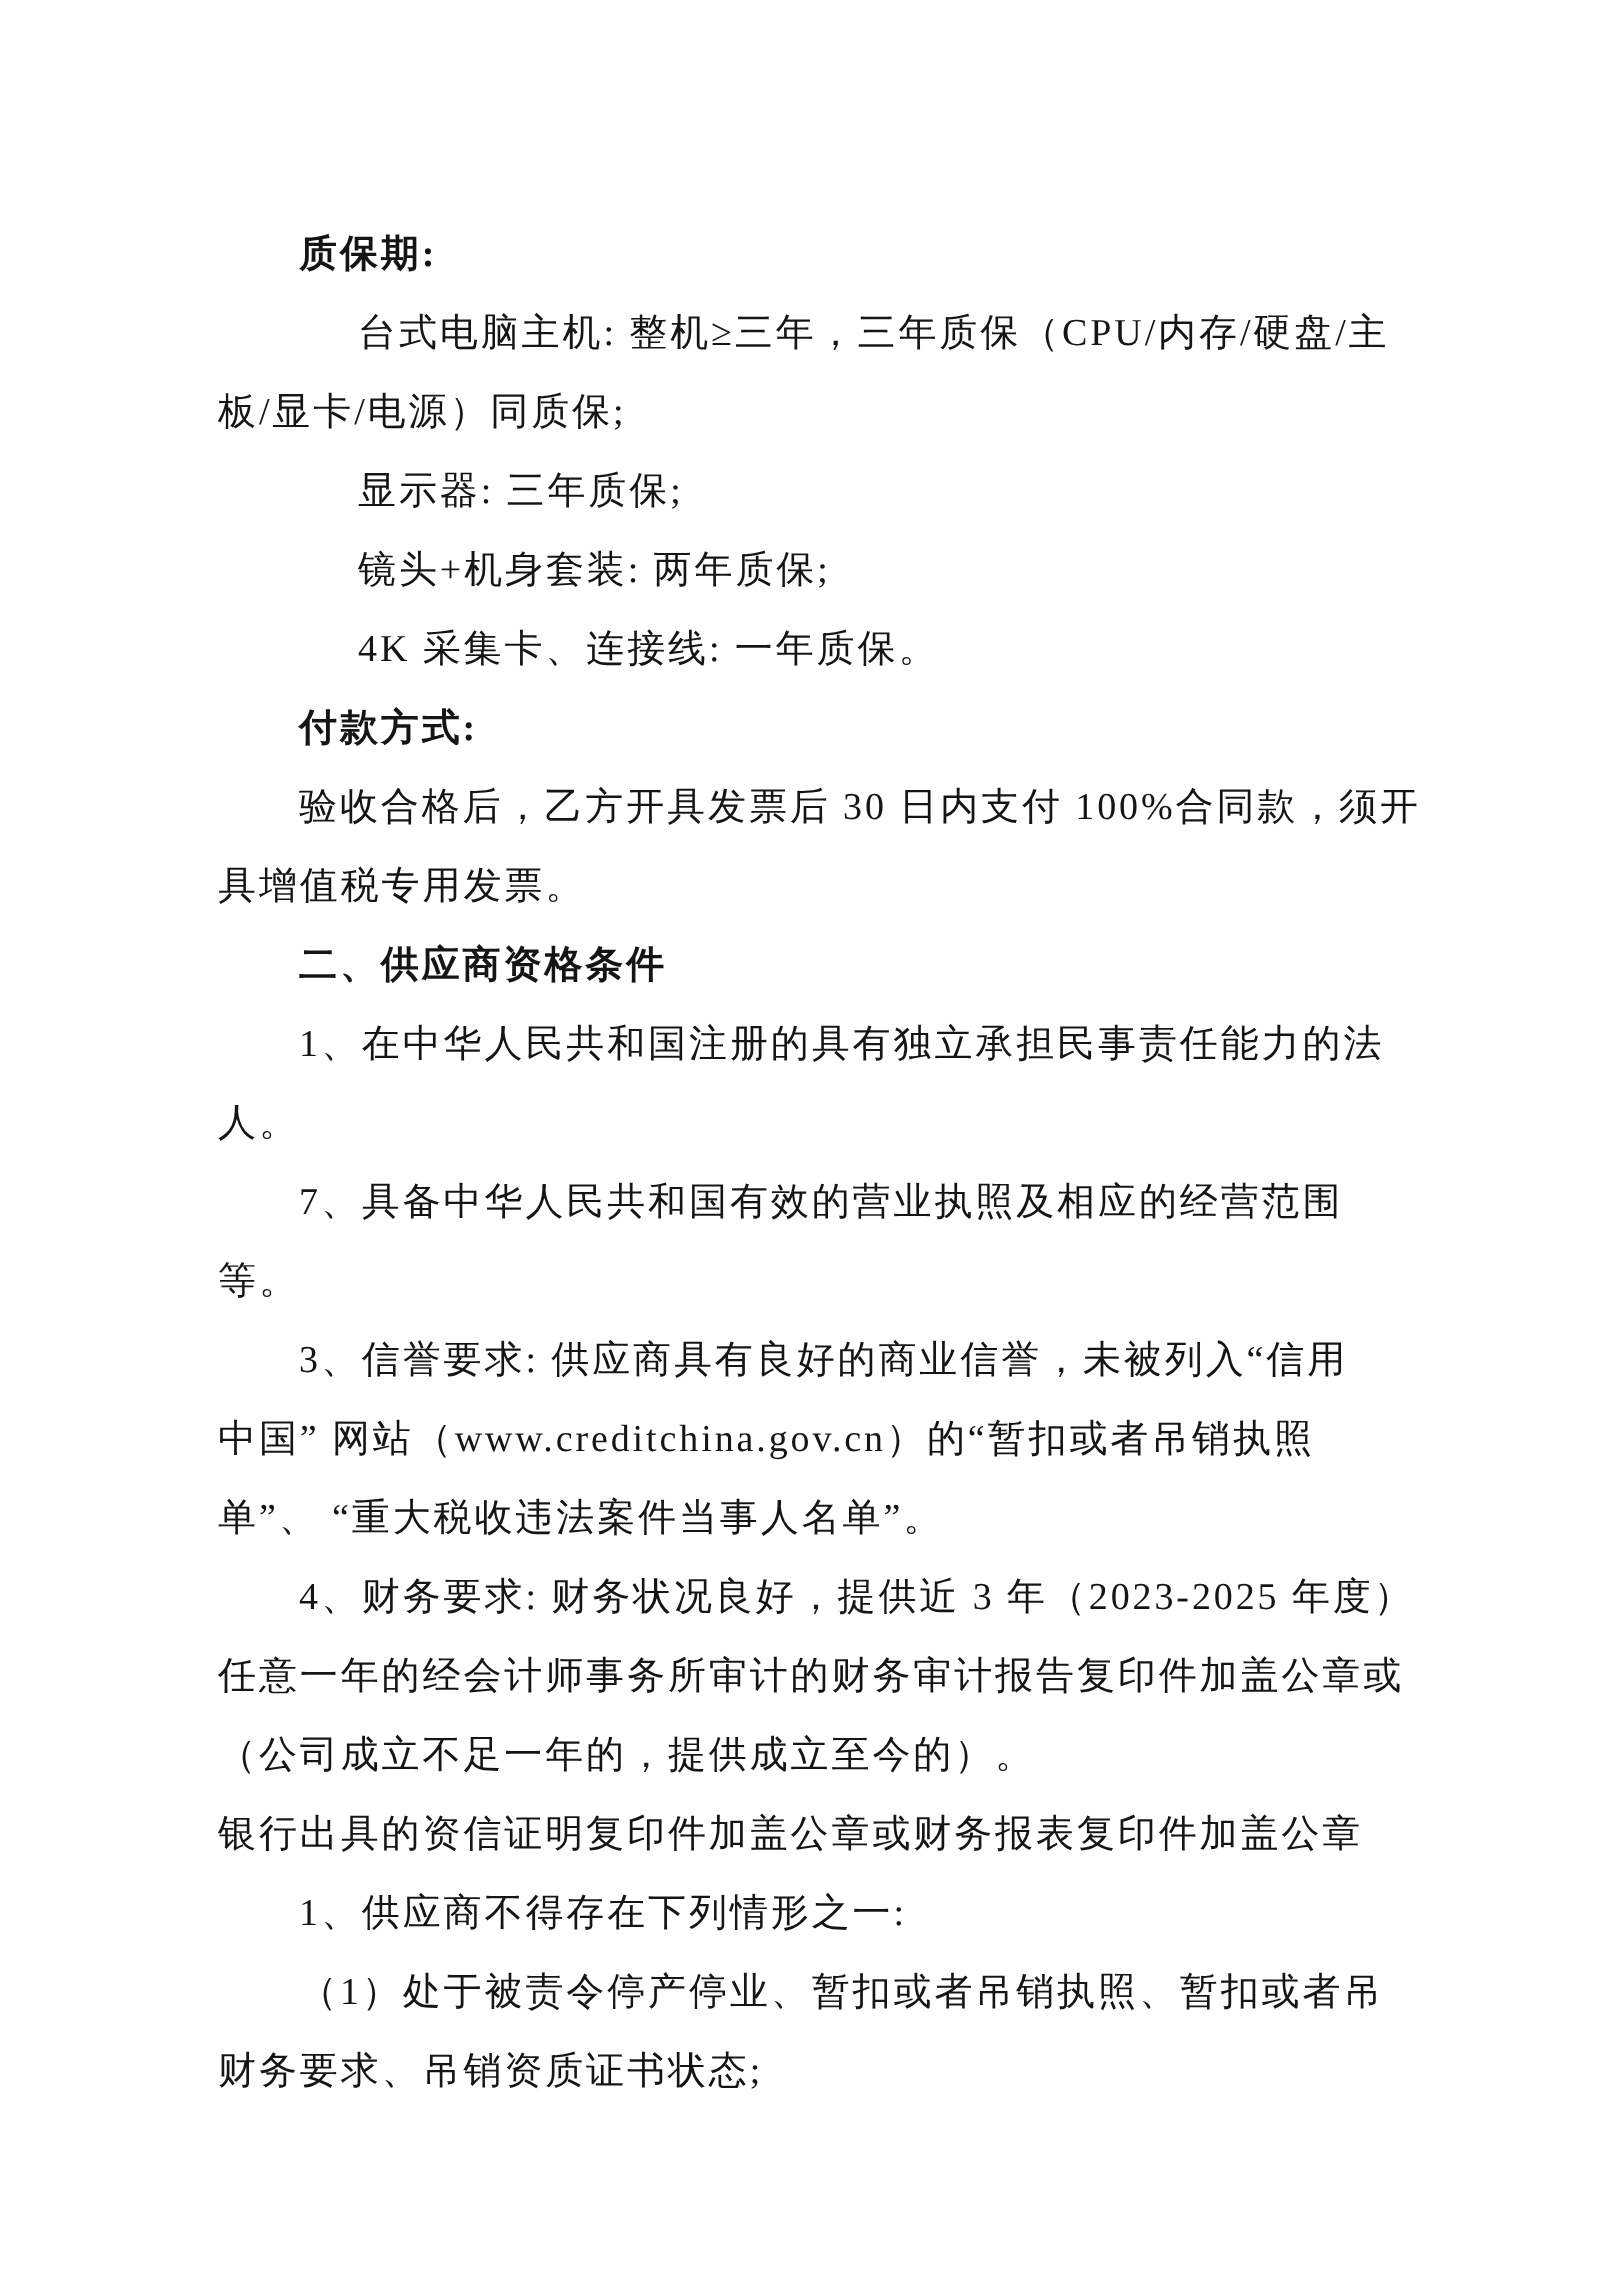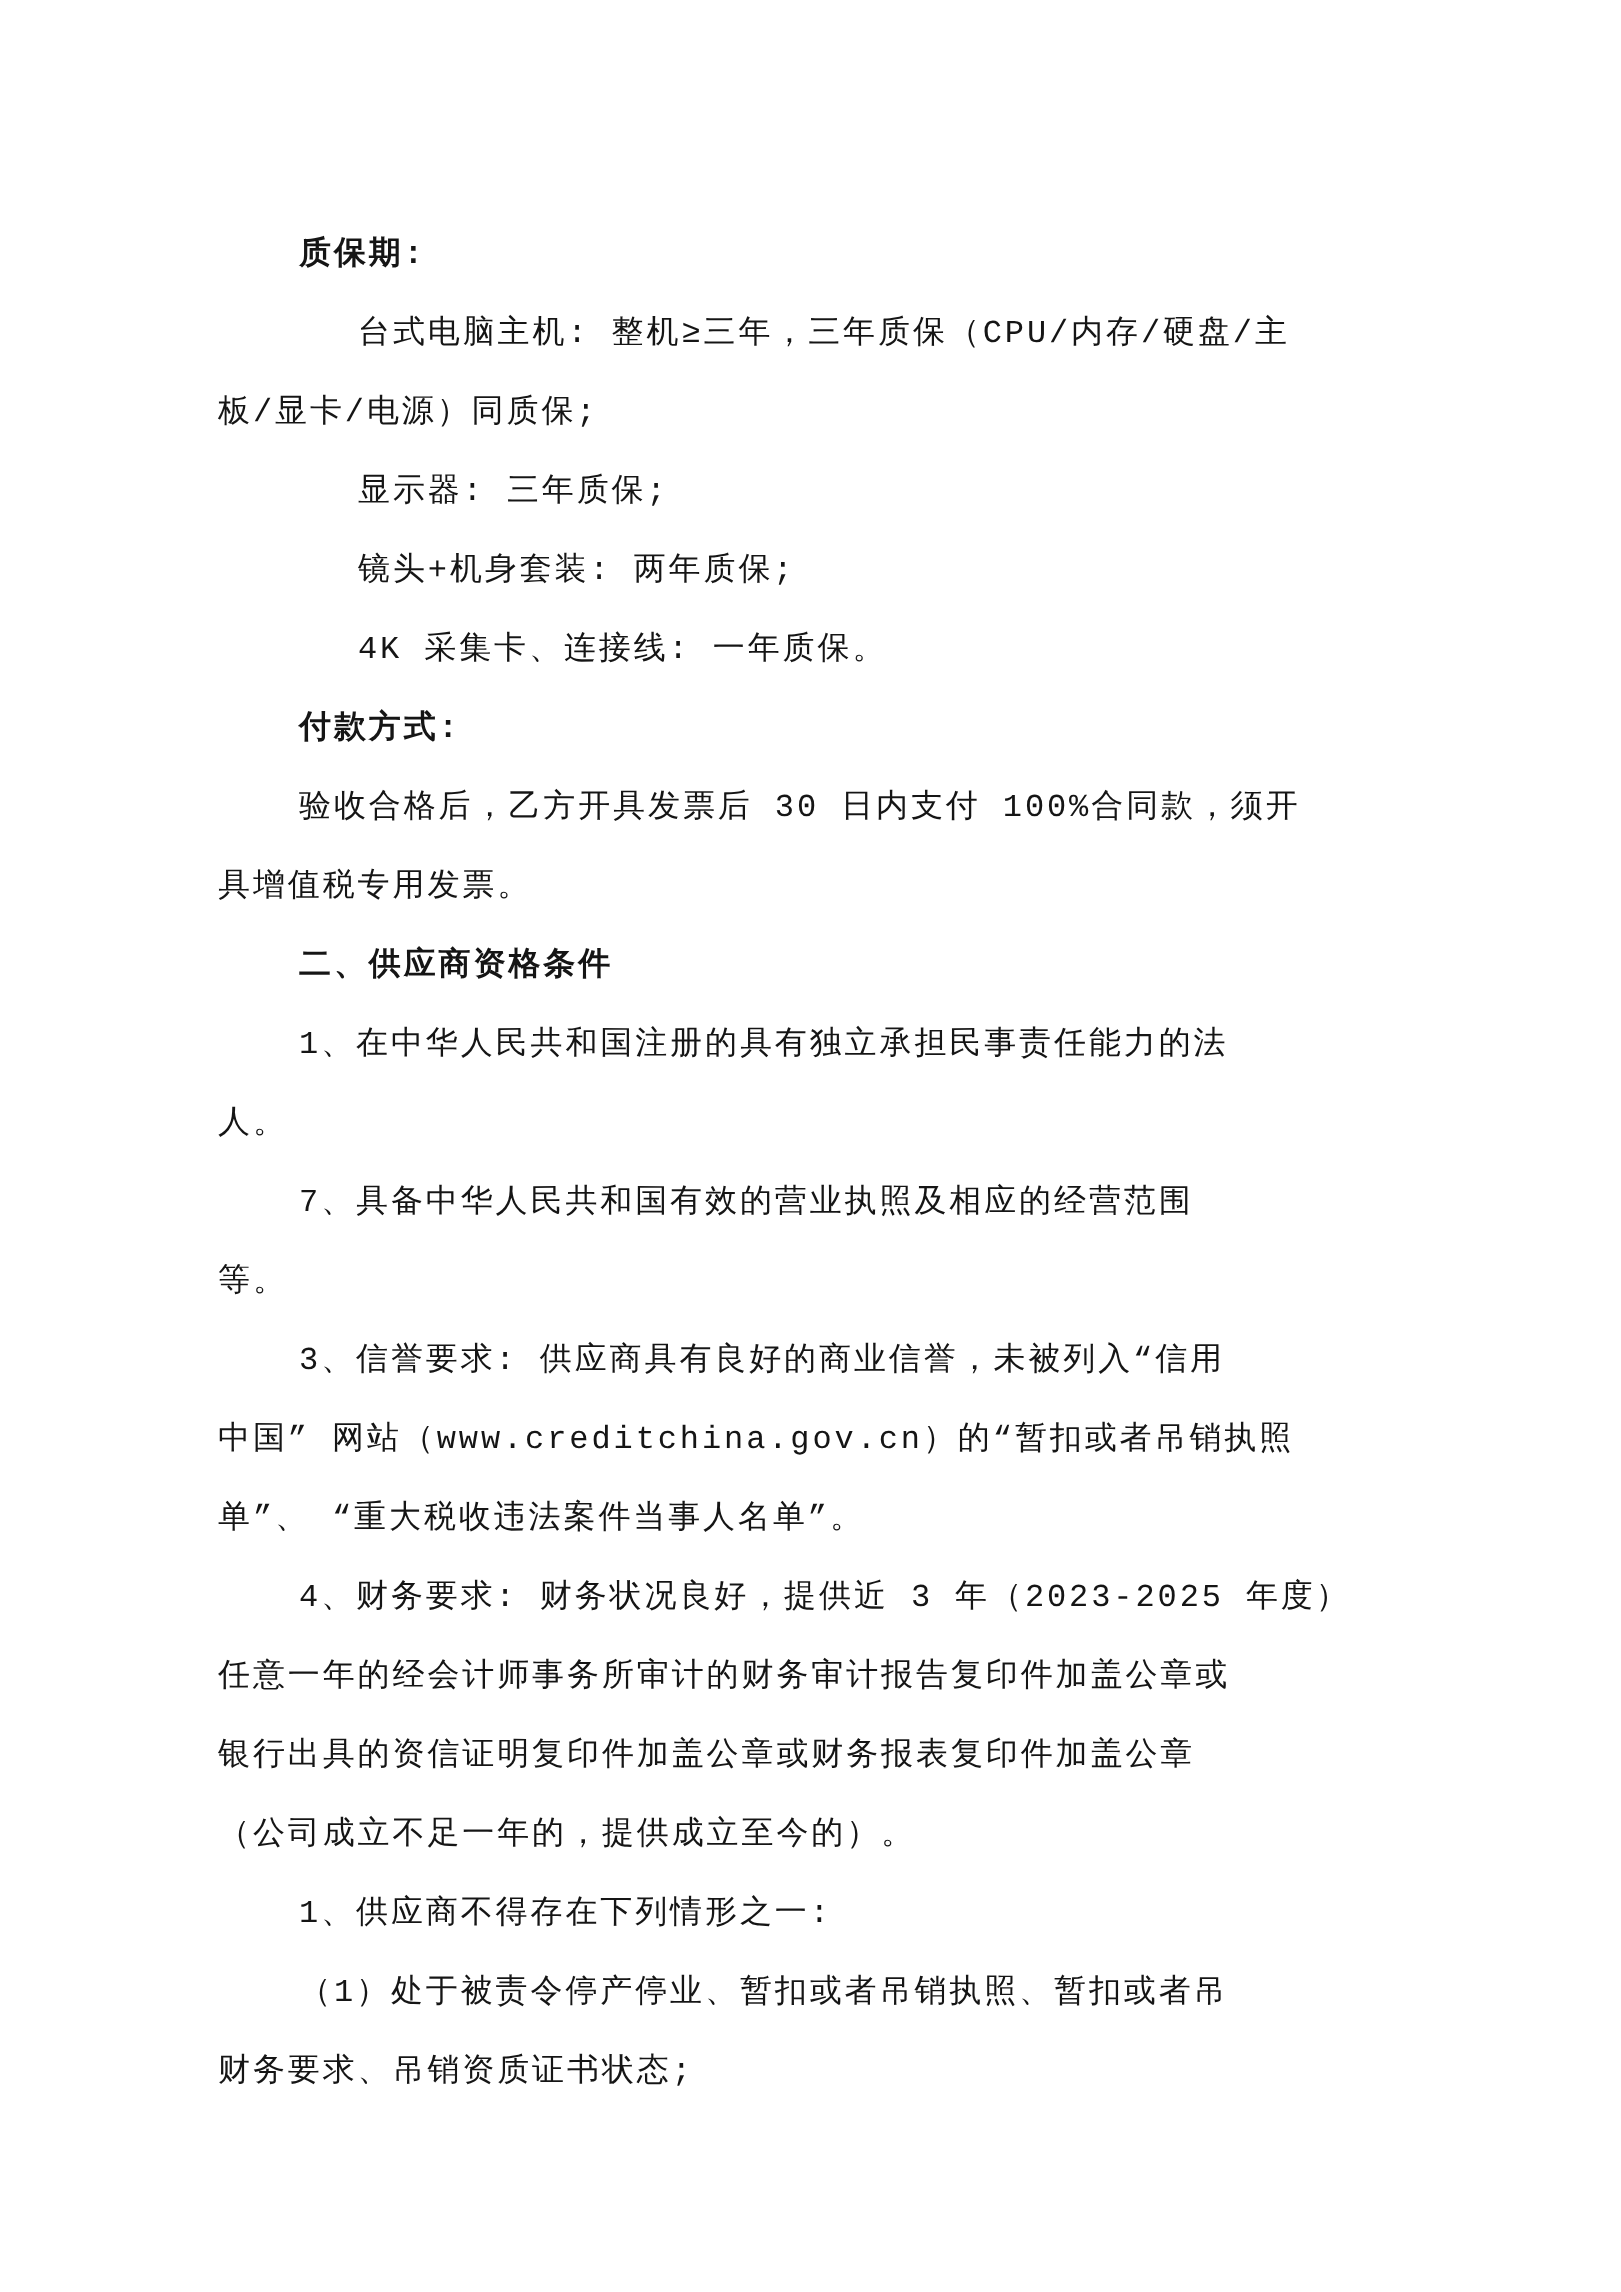--- a/index.html
+++ b/index.html
@@ -15,28 +15,27 @@
     overflow: hidden;
     font-family: "Liberation Serif", "DejaVu Serif", serif;
   }
   .textblock {
     position: absolute;
     left: 218px;
     top: 215px;
     width: 1215px;
   }
   .line {
-    font-size: 32px;
+    font-size: 38px;
     line-height: 79px;
     height: 79px;
     letter-spacing: 2.9px;
     color: #151515;
     white-space: nowrap;
     text-rendering: geometricPrecision;
-    font-family: Liberation Mono, monospace;
   }
   .ind-para { padding-left: 81px; }   
   .ind-sub  { padding-left: 140px; }  
   .bold { font-weight: 700; }
 </style>
 </head>
 <body>
 
 <div class="page">
   <div class="textblock">
@@ -52,20 +51,20 @@
     <div class="line bold ind-para">二、供应商资格条件</div>
     <div class="line ind-para">1、在中华人民共和国注册的具有独立承担民事责任能力的法</div>
     <div class="line">人。</div>
     <div class="line ind-para">7、具备中华人民共和国有效的营业执照及相应的经营范围</div>
     <div class="line">等。</div>
     <div class="line ind-para">3、信誉要求: 供应商具有良好的商业信誉，未被列入“信用</div>
     <div class="line">中国” 网站（www.creditchina.gov.cn）的“暂扣或者吊销执照</div>
     <div class="line">单”、 “重大税收违法案件当事人名单”。</div>
     <div class="line ind-para">4、财务要求: 财务状况良好，提供近 3 年（2023-2025 年度）</div>
     <div class="line">任意一年的经会计师事务所审计的财务审计报告复印件加盖公章或</div>
+    <div class="line">（公司成立不足一年的，提供成立至今的）。</div>
     <div class="line">银行出具的资信证明复印件加盖公章或财务报表复印件加盖公章</div>
-    <div class="line">（公司成立不足一年的，提供成立至今的）。</div>
     <div class="line ind-para">1、供应商不得存在下列情形之一:</div>
     <div class="line ind-para">（1）处于被责令停产停业、暂扣或者吊销执照、暂扣或者吊</div>
     <div class="line">财务要求、吊销资质证书状态;</div>
   </div>
 </div>
 
 
 </body></html>

